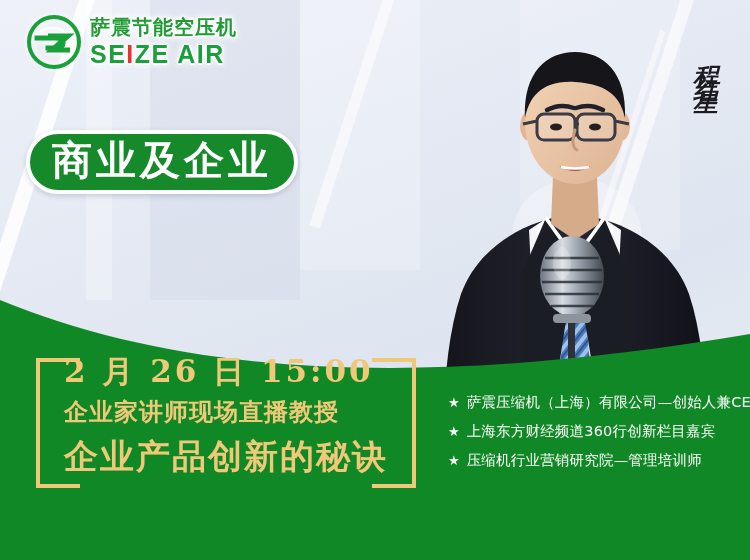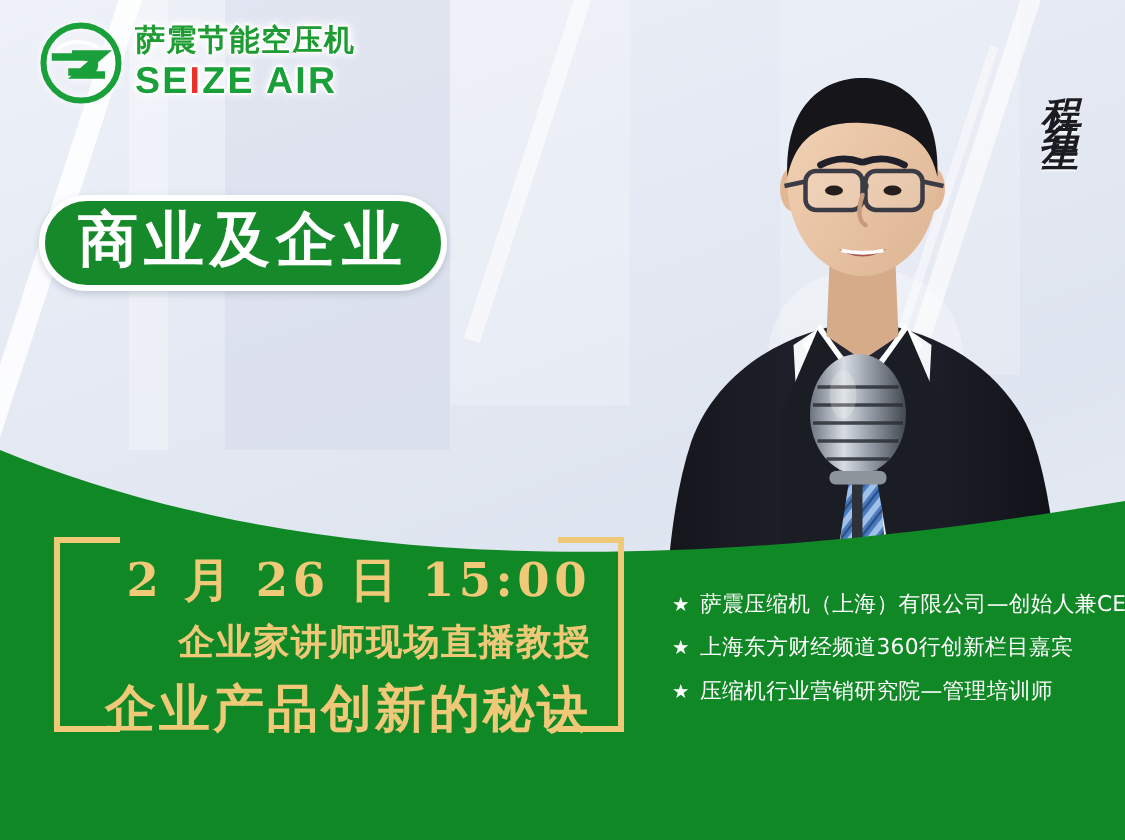--- a/index.html
+++ b/index.html
@@ -61,21 +61,21 @@
   
   #photo{position:absolute;left:425px;top:18px;width:300px;height:400px;z-index:4;}
   
   #green-sweep{position:absolute;left:0;bottom:0;width:750px;height:300px;z-index:5;}
 
   
   #event-block{position:absolute;left:36px;top:352px;width:380px;height:140px;z-index:8;}
   .bracket{position:absolute;width:40px;height:122px;border:4px solid #efc878;}
   .bracket.left{left:0;top:6px;border-right:none;}
   .bracket.right{right:0;top:6px;border-left:none;}
-  #event-lines{position:absolute;left:28px;top:16px;width:330px;text-align:right;}
+  #event-lines{position:absolute;left:28px;top:0;width:330px;text-align:left;}
   #event-time{font-family:"DejaVu Serif","Liberation Serif",serif;font-size:31px;
     font-weight:bold;color:#efc878;letter-spacing:3px;line-height:1.25;white-space:nowrap;}
   #event-sub{font-family:"DejaVu Sans","Liberation Sans",sans-serif;font-size:24px;
     font-weight:bold;color:#efc878;letter-spacing:1px;margin-top:5px;white-space:nowrap;}
   #event-topic{font-family:"DejaVu Sans","Liberation Sans",sans-serif;font-size:34px;
     font-weight:bold;color:#efc878;letter-spacing:2px;margin-top:6px;white-space:nowrap;}
 
   
   #credentials{position:absolute;left:448px;top:393px;z-index:8;}
   .cred-row{display:flex;align-items:baseline;gap:7px;margin-bottom:10px;}

